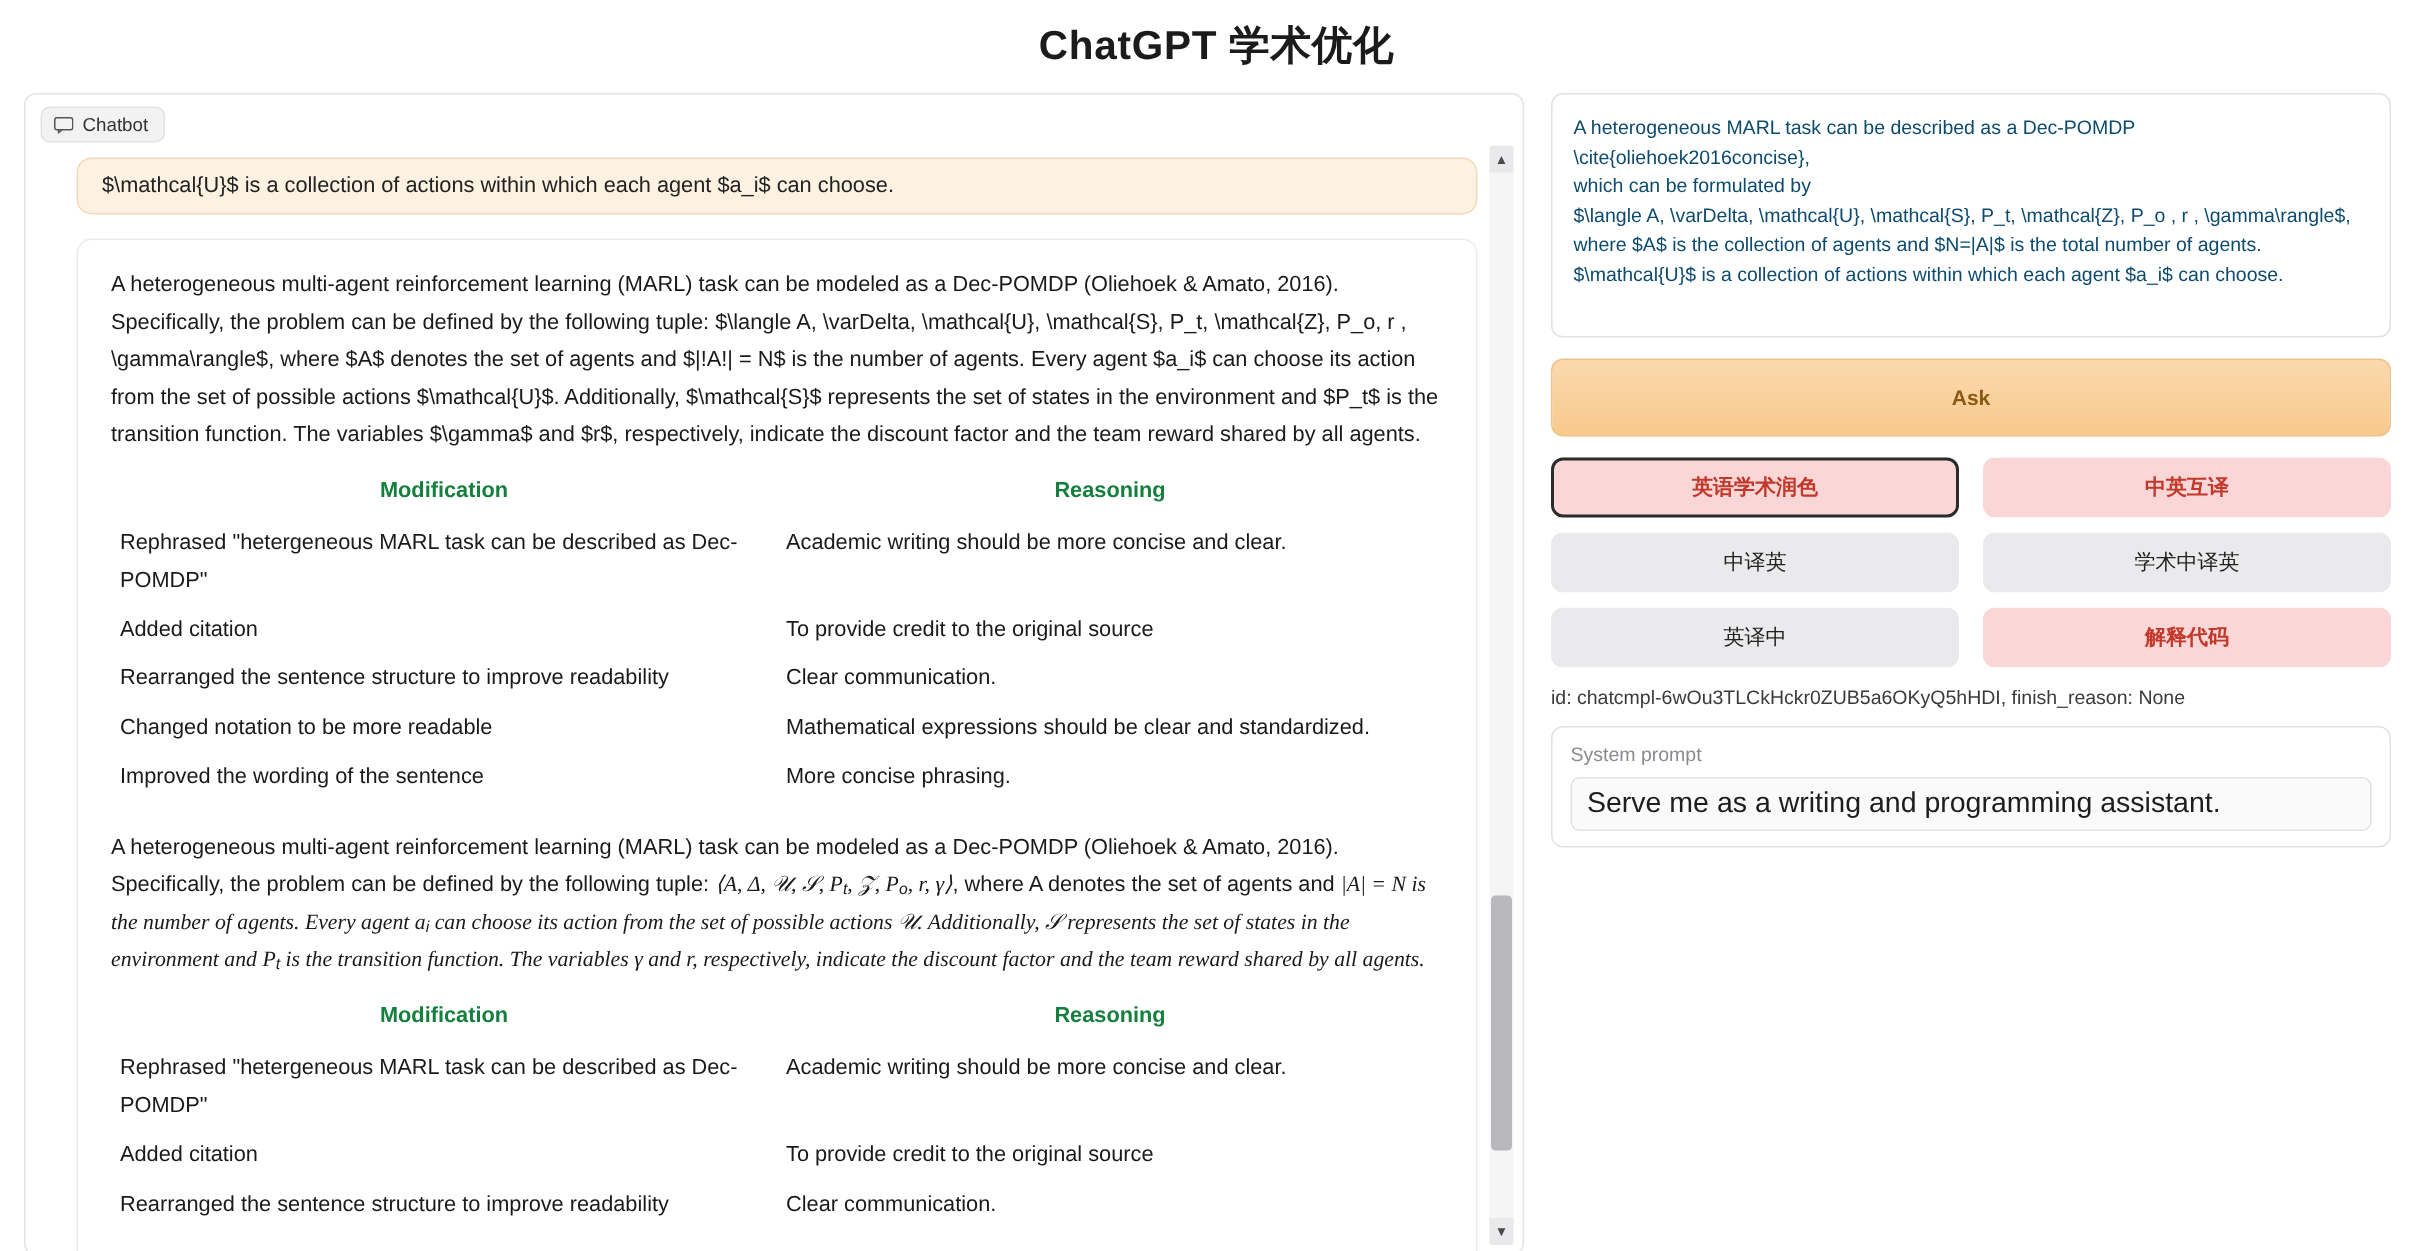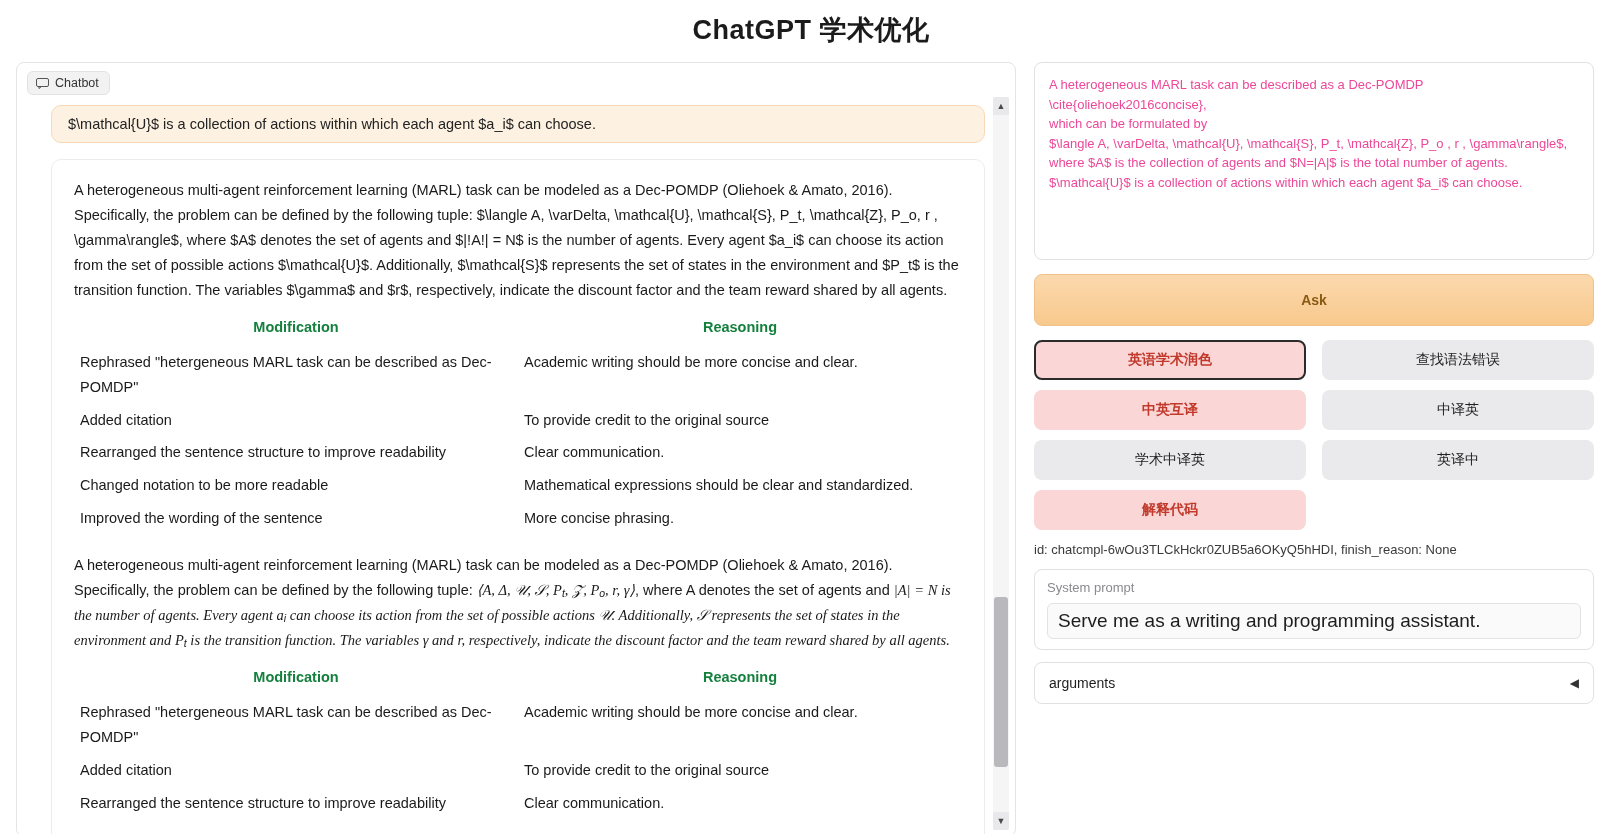--- a/index.html
+++ b/index.html
@@ -127,22 +127,22 @@
   .side-panel {
     width: 560px;
   }
   .prompt-box {
     border: 1px solid #e1e1e4;
     border-radius: 8px;
     background: #fff;
     padding: 12px 14px;
     font-size: 13px;
     line-height: 1.5;
-    color: #ec4899;
-    height: 198px;
+    color: #0c4a6e;
+    height: 163px;
     overflow: hidden;
     white-space: pre-wrap;
     word-break: break-word;
   }
   .ask-btn {
     margin-top: 14px;
     width: 100%;
     height: 52px;
     border: 1px solid #f0c08a;
     border-radius: 8px;
@@ -328,35 +328,30 @@
       <div class="prompt-box">A heterogeneous MARL task can be described as a Dec-POMDP \cite{oliehoek2016concise},
 which can be formulated by
 $\langle A, \varDelta, \mathcal{U}, \mathcal{S}, P_t, \mathcal{Z}, P_o , r , \gamma\rangle$,
 where $A$ is the collection of agents and $N=|A|$ is the total number of agents.
 $\mathcal{U}$ is a collection of actions within which each agent $a_i$ can choose.</div>
 
       <div class="ask-btn">Ask</div>
 
       <div class="btn-grid">
         <div class="gbtn selected">英语学术润色</div>
-        <div class="gbtn">查找语法错误</div>
         <div class="gbtn pink">中英互译</div>
         <div class="gbtn">中译英</div>
         <div class="gbtn">学术中译英</div>
         <div class="gbtn">英译中</div>
         <div class="gbtn pink">解释代码</div>
       </div>
 
       <div class="status-line">id: chatcmpl-6wOu3TLCkHckr0ZUB5a6OKyQ5hHDI, finish_reason: None</div>
 
       <div class="sys-card">
         <div class="sys-label">System prompt</div>
         <input class="sys-input" value="Serve me as a writing and programming assistant." style="">
       </div>
 
-      <div class="acc">
-        <span>arguments</span>
-        <span class="tri">◀</span>
-      </div>
 
     </div>
   </div>
 </div>
 
 </body></html>

